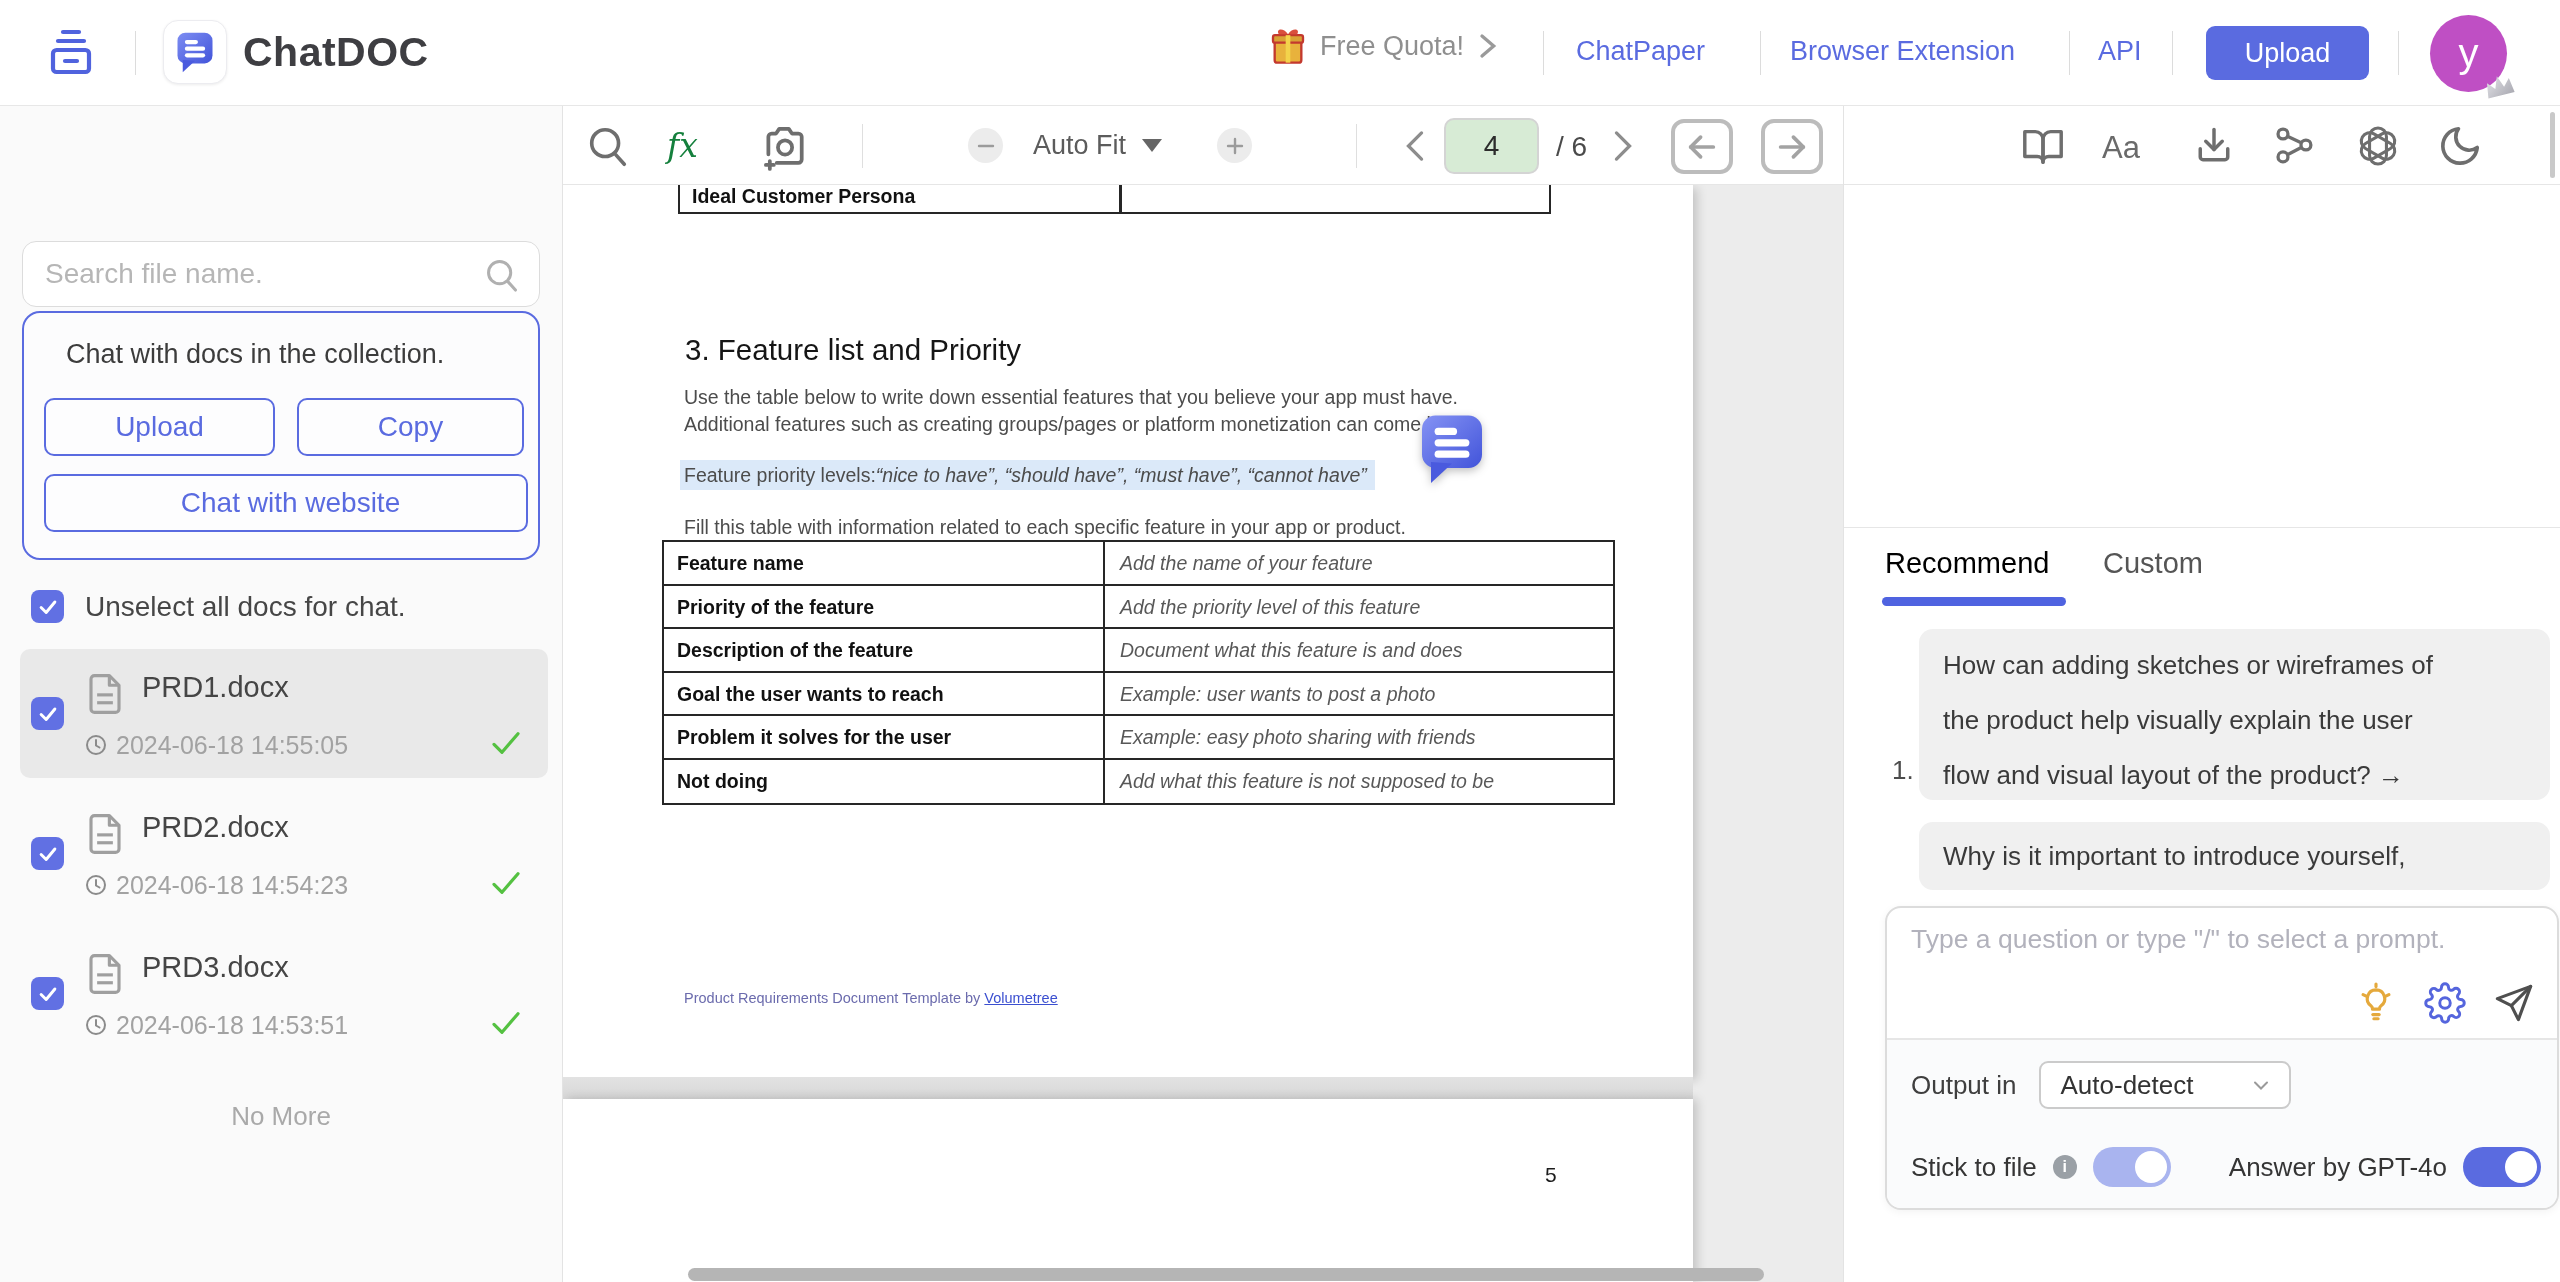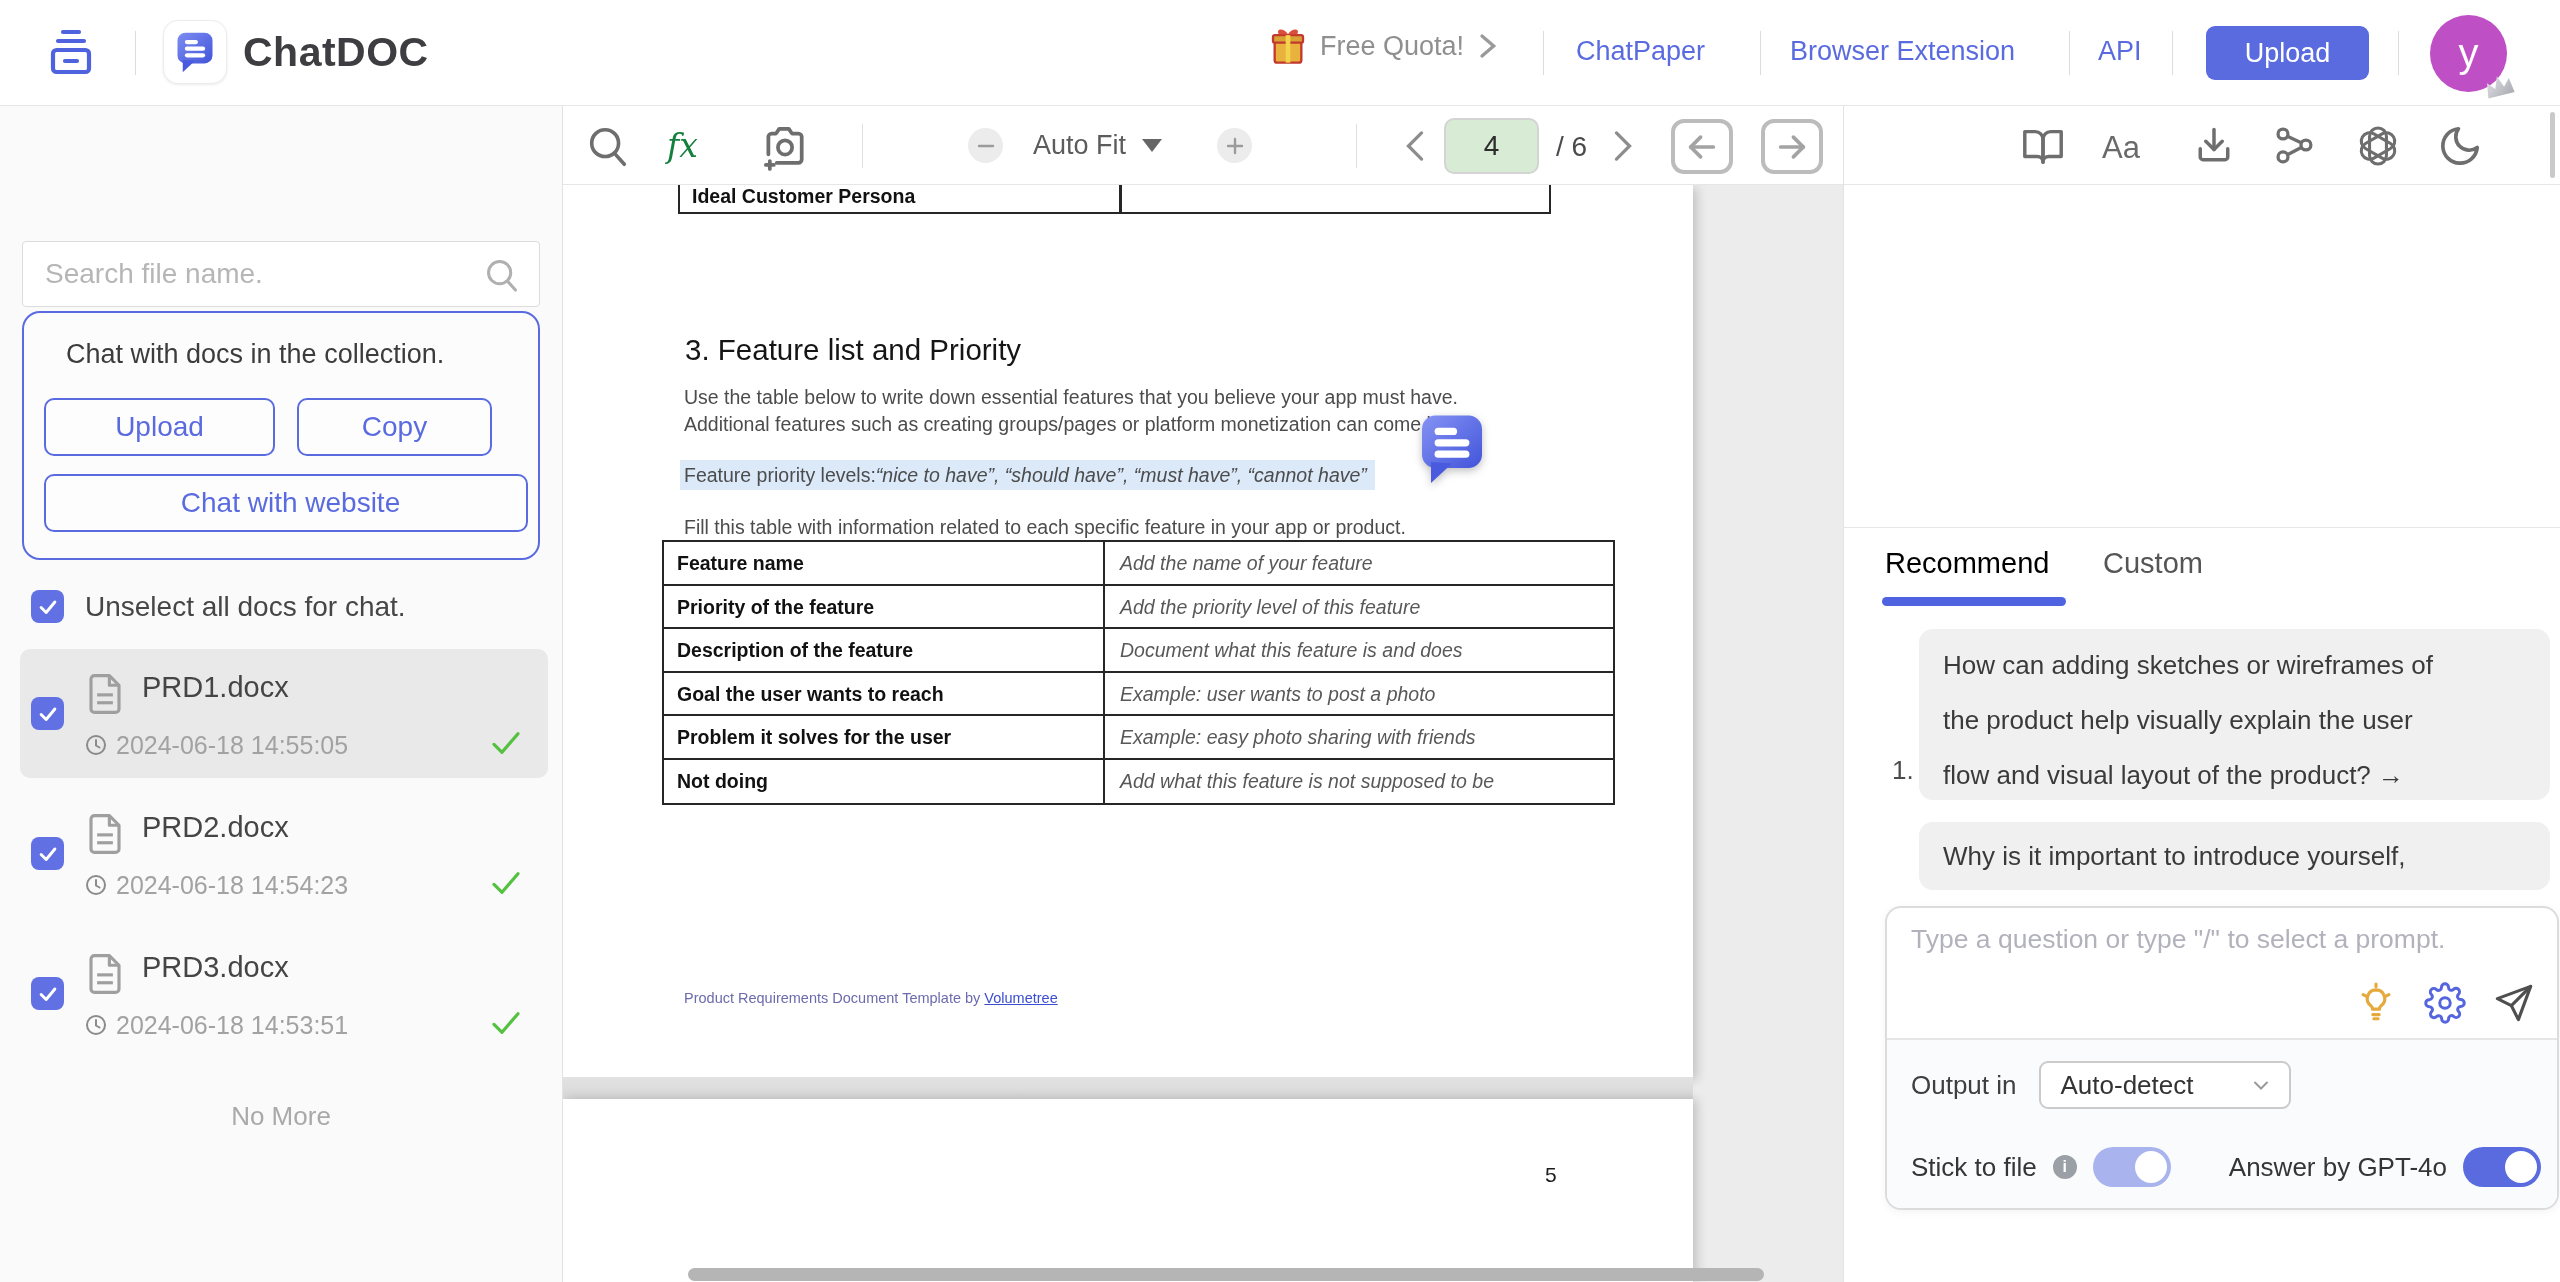--- a/index.html
+++ b/index.html
@@ -17,29 +17,29 @@
   .nav-link { position:absolute; top:36px; font-size:27px; font-weight:500; color:#5a6be0; cursor:pointer; white-space:nowrap; }
   .upload-btn { position:absolute; left:2206px; top:26px; width:163px; height:54px; background:#5a6be0; border-radius:9px; color:#fff; font-size:27px; font-weight:500; display:flex; align-items:center; justify-content:center; cursor:pointer; }
   .avatar { position:absolute; left:2430px; top:15px; width:77px; height:77px; border-radius:50%; background:#bf4fc4; color:#fff; font-size:40px; display:flex; align-items:center; justify-content:center; cursor:pointer; }
   .avatar .crown { position:absolute; right:-10px; bottom:-8px; transform:rotate(-14deg); }
 
   
   .sidebar { position:absolute; left:0; top:106px; width:563px; bottom:0; background:#fafafa; border-right:1px solid #e3e3e3; }
   .sb-back { position:absolute; left:34px; top:146px; cursor:pointer; }
   .sb-sep { position:absolute; left:110px; top:148px; width:1px; height:44px; background:#dadada; }
   .sb-title { position:absolute; left:140px; top:152px; font-size:29px; color:#4e4e4e; }
-  .sb-search { position:absolute; left:22px; top:135px; width:518px; height:66px; background:#fff; border:1px solid #dcdcdc; border-radius:4px; }
+  .sb-search { position:absolute; left:22px; top:135px; width:518px; height:66px; background:#fff; border:1px solid #dcdcdc; border-radius:14px; }
   .sb-search input { position:absolute; left:22px; top:0; width:420px; height:100%; border:none; outline:none; background:transparent; font-family:"Liberation Sans",sans-serif; font-size:28px; color:#555; }
   .sb-search input::placeholder { color:#b6b6b6; }
   .sb-search .mag { position:absolute; right:18px; top:14px; }
   .collection-box { position:absolute; left:22px; top:205px; width:518px; height:249px; border:2px solid #5a6be0; border-radius:18px; background:#fcfcfd; }
   .cb-title { position:absolute; left:42px; top:26px; font-size:27px; color:#3c3c3c; }
   .cb-btn { position:absolute; height:58px; border:2px solid #5a6be0; border-radius:10px; background:#fdfdfe; color:#5a6be0; font-size:28px; font-weight:500; display:flex; align-items:center; justify-content:center; cursor:pointer; }
   .cb-upload { left:20px; top:85px; width:231px; }
-  .cb-copy { left:273px; top:85px; width:195px; }
+  .cb-copy { left:273px; top:85px; width:227px; }
   .cb-website { left:20px; top:161px; width:484px;padding-left:9px; }
   .unselect-row { position:absolute; left:31px; top:484px; display:flex; align-items:center; gap:21px; }
   .checkbox { width:33px; height:33px; background:#6170e3; border-radius:8px; display:flex; align-items:center; justify-content:center; flex:none; cursor:pointer; }
   .unselect-label { font-size:28px; color:#464646; }
   .doc-item { position:absolute; left:20px; width:528px; height:129px; border-radius:10px; cursor:pointer; }
   .doc-item.active { background:#e9e9e9; }
   .di-check { position:absolute; left:11px; top:48px; }
   .di-file { position:absolute; left:64px; top:22px; }
   .di-name { position:absolute; left:122px; top:22px; font-size:29px; color:#454545; }
   .di-clock { position:absolute; left:64px; top:84px; }

